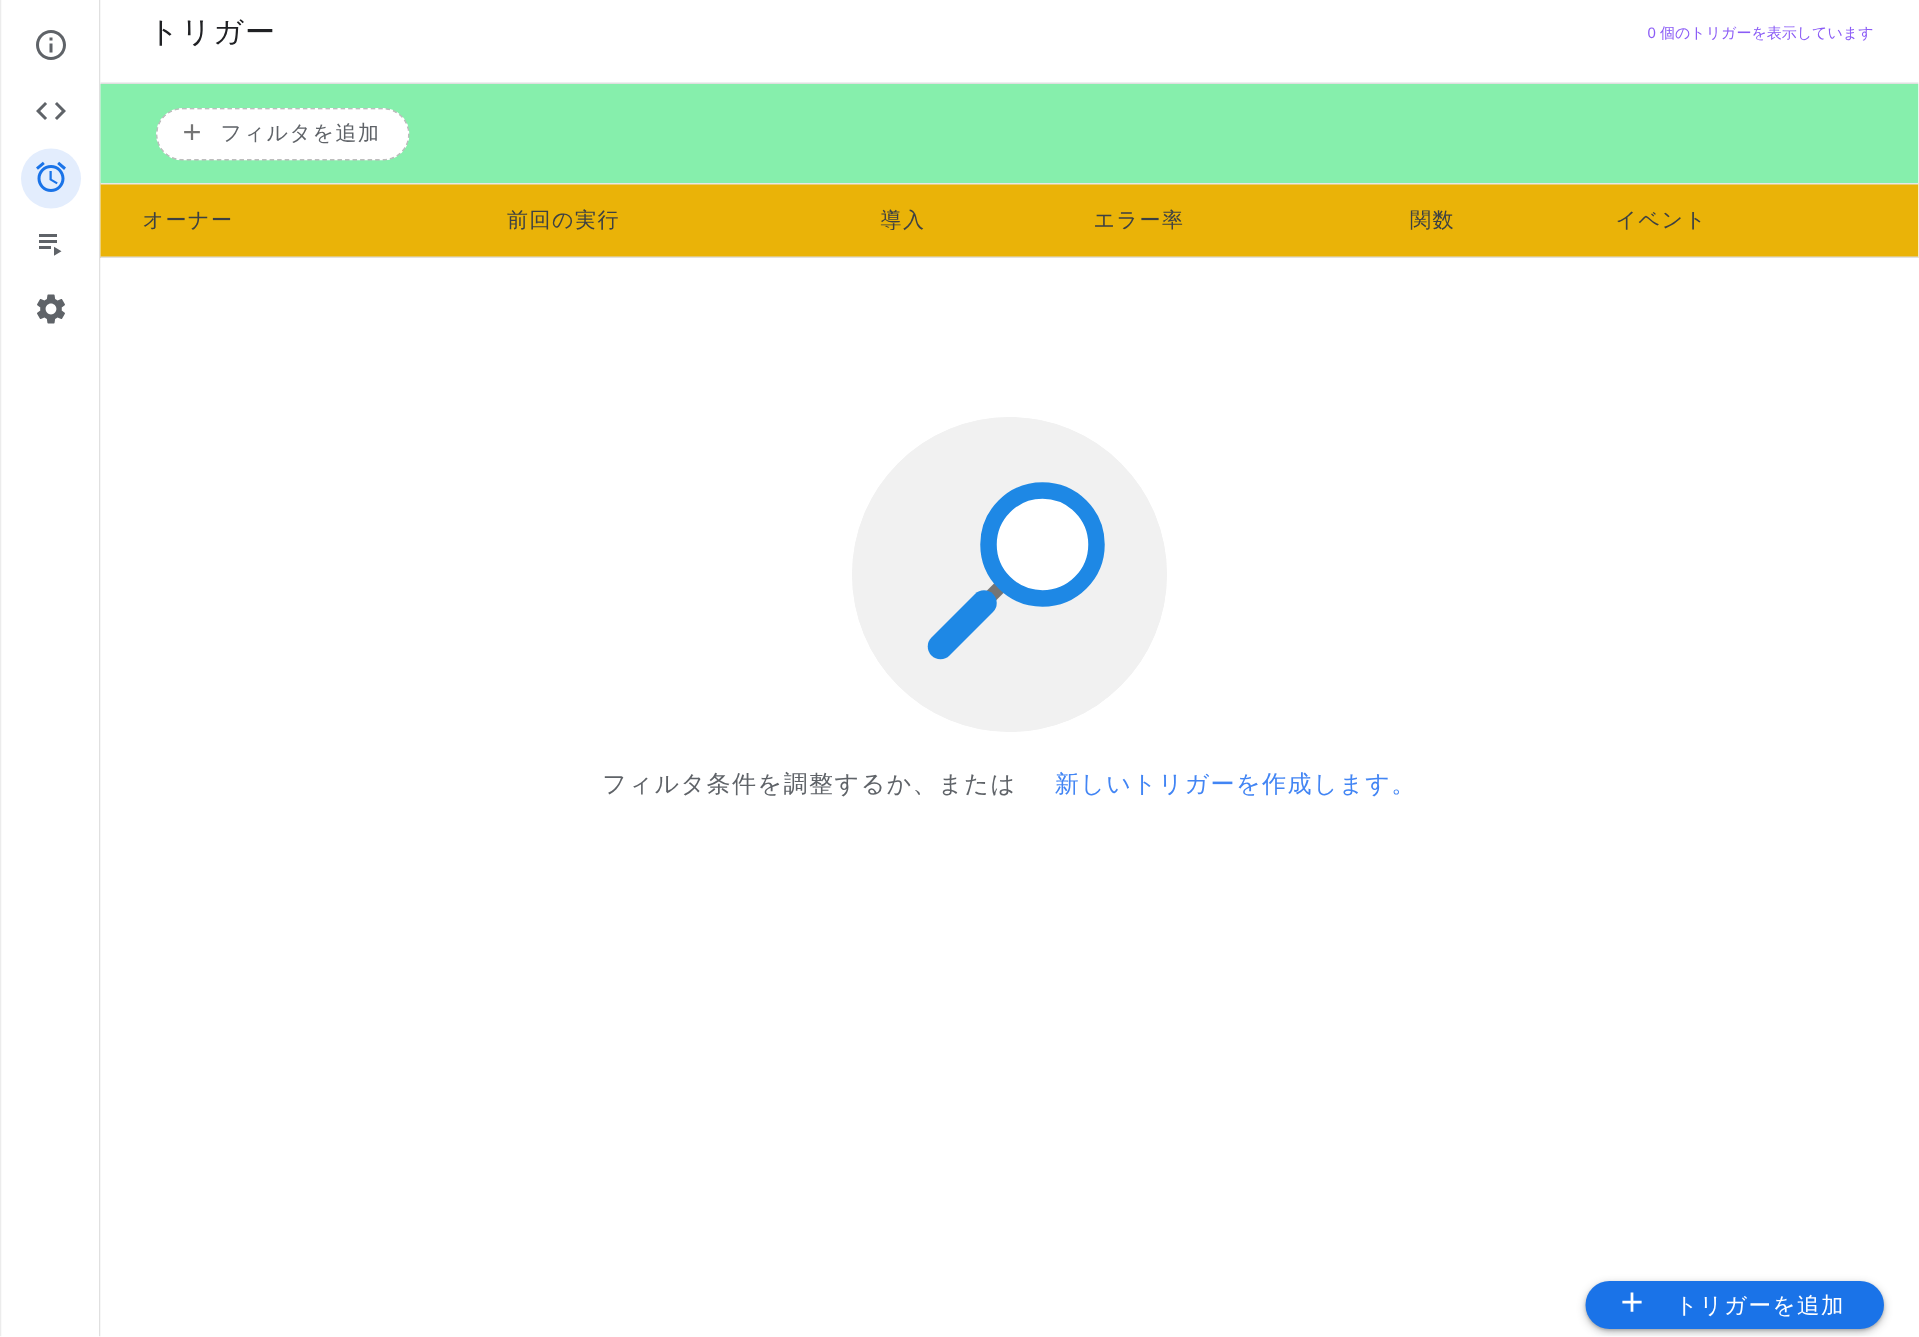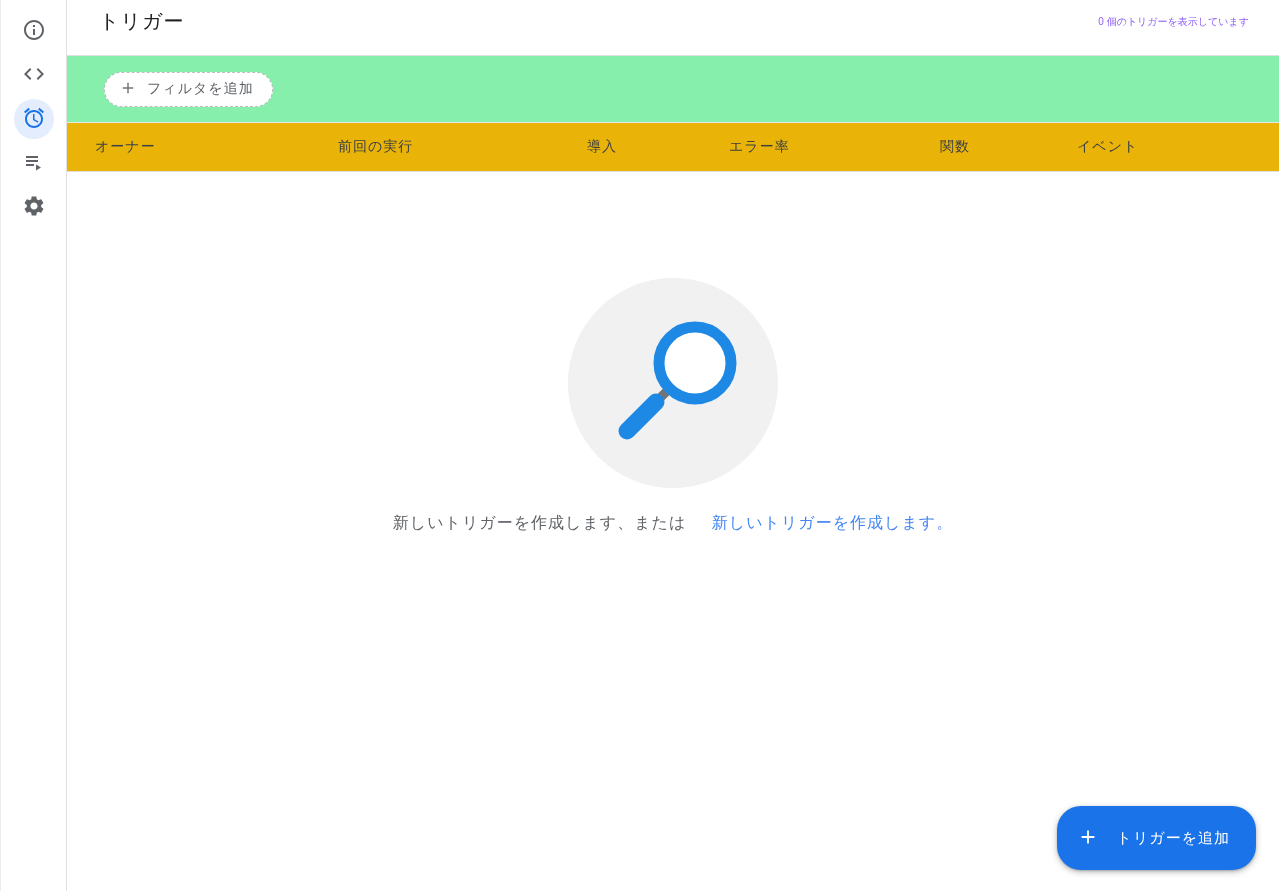--- a/index.html
+++ b/index.html
@@ -97,22 +97,22 @@
     letter-spacing: 2px;
   }
   .empty-subtitle {
     margin-top: 25px;
     font-size: 16px; color: #5f6368; letter-spacing: 1px;
   }
   .empty-subtitle a { color: #4285f4; text-decoration: none; cursor: pointer; margin-left: 20px; }
 
   
   .fab {
-    position: absolute; right: 23px; bottom: 21px;
-    height: 64px; padding: 0 26px 0 20px;
+    position: absolute; right: 23px; bottom: 5px;
+    height: 32px; padding: 0 26px 0 20px;
     display: inline-flex; align-items: center; gap: 18px;
     background: #1a73e8; color: #ffffff;
     border: none; border-radius: 24px;
     font-size: 15px; letter-spacing: 1px; font-family: inherit;
     box-shadow: 0 2px 6px rgba(60,64,67,0.35), 0 1px 2px rgba(60,64,67,0.25);
     cursor: pointer;
   }
 </style>
 </head>
 <body>
@@ -191,21 +191,21 @@
 
     <div class="content">
       <div class="empty-state">
         <svg class="illustration" viewBox="0 0 210 210">
           <circle cx="105" cy="105" r="105" fill="#f1f1f1"></circle>
           <line x1="100" y1="112" x2="89" y2="123" stroke="#757575" stroke-width="9"></line>
           <line x1="88" y1="124" x2="59" y2="153" stroke="#1e88e5" stroke-width="17" stroke-linecap="round"></line>
           <circle cx="127" cy="85" r="36" fill="#ffffff" stroke="#1e88e5" stroke-width="11"></circle>
         </svg>
         <div class="empty-subtitle">
-          <span>新しいトリガーを作成します、または </span><a>新しいトリガーを作成します。</a>
+          <span>フィルタ条件を調整するか、または </span><a>新しいトリガーを作成します。</a>
         </div>
       </div>
     </div>
 
     <button class="fab">
       <span>
         <svg width="22" height="22" viewBox="0 0 24 24" fill="#ffffff">
             <path d="M19 13h-6v6h-2v-6H5v-2h6V5h2v6h6v2z"></path>
           </svg>
       </span>

